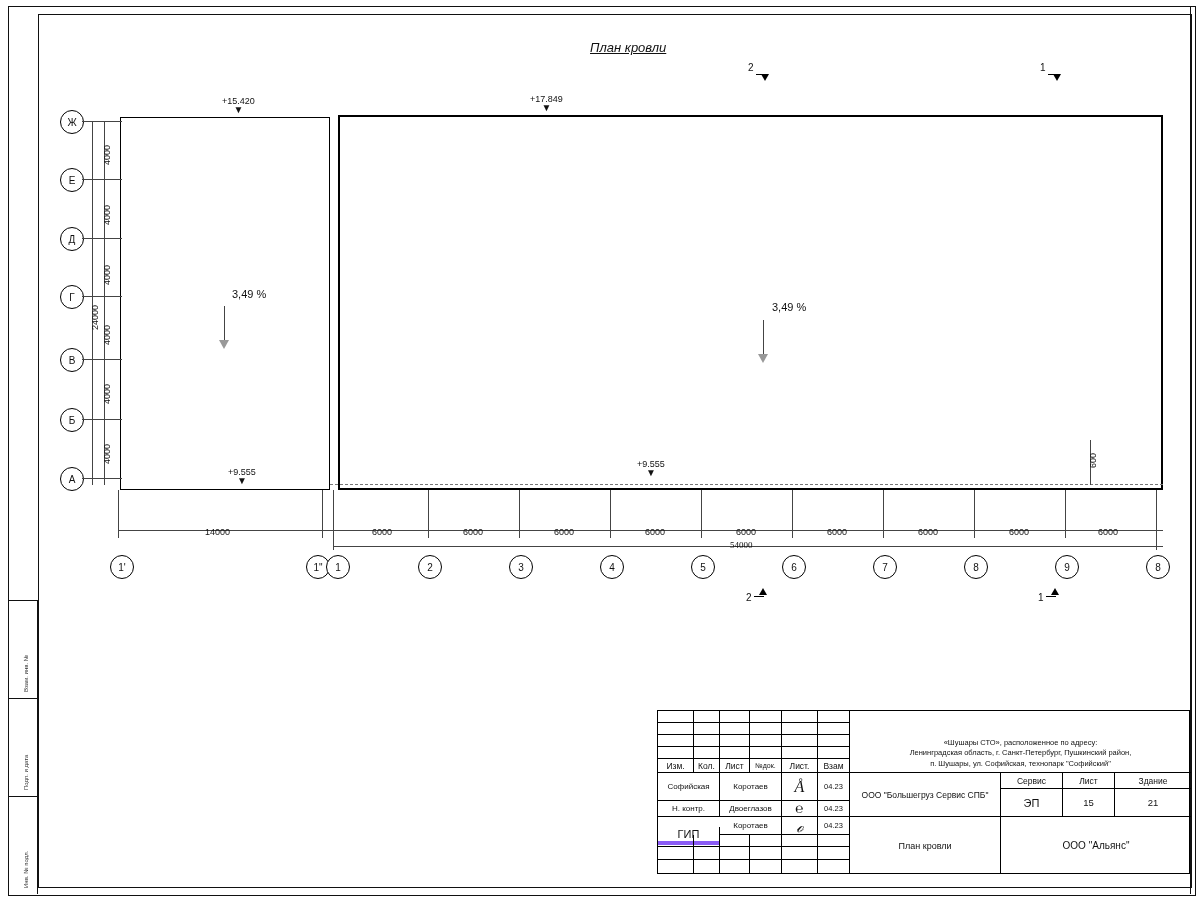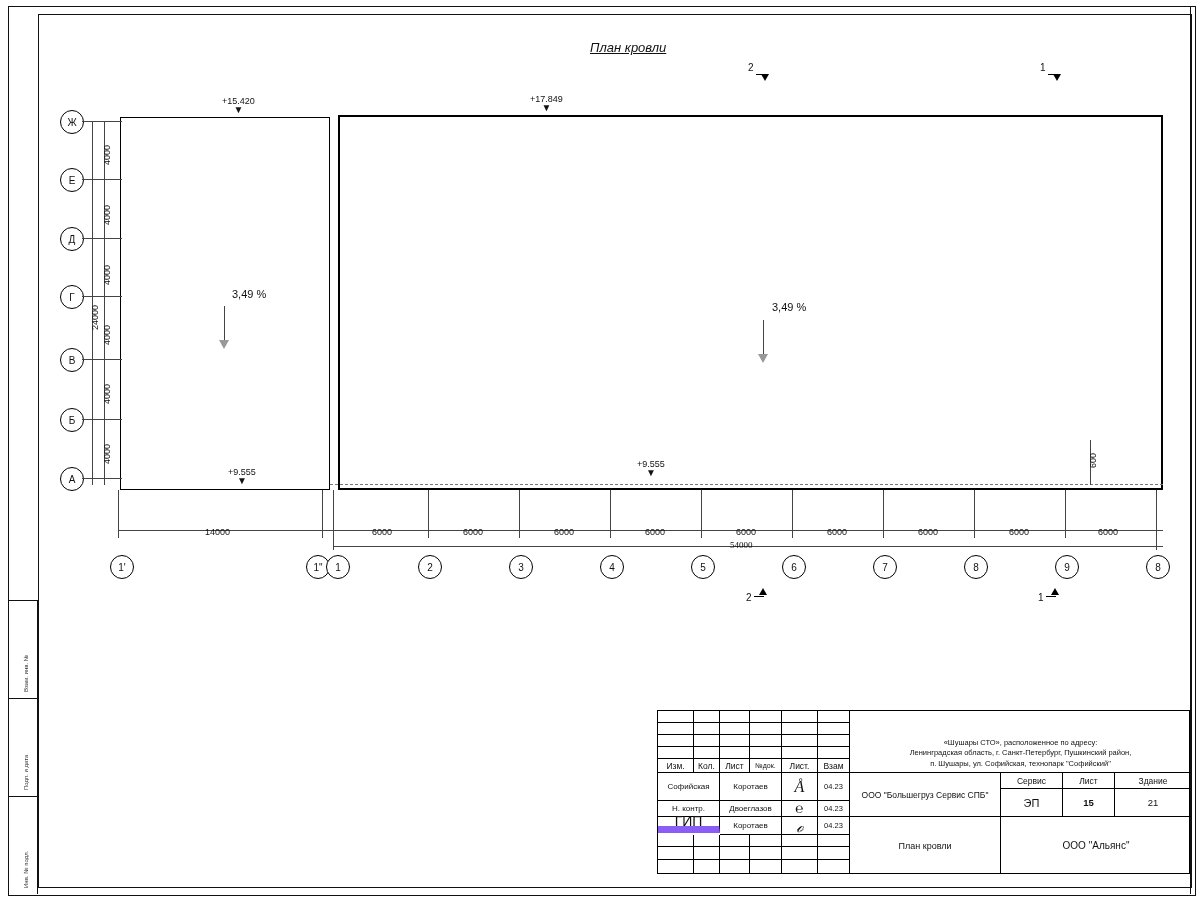--- a/index.html
+++ b/index.html
@@ -239,21 +239,21 @@
     </div>
     <div class="cell" style="left:160px;top:62px;width:32px;height:28px;font-size:7.5px;">04.23</div>
 
     <div class="cell" style="left:0;top:90px;width:62px;height:16px;font-size:8px;">Н. контр.</div>
     <div class="cell" style="left:62px;top:90px;width:62px;height:16px;font-size:8px;">Двоеглазов</div>
     <div class="cell" style="left:124px;top:90px;width:36px;height:16px;">
       <span class="sig" style="font-size:14px;">℮</span>
     </div>
     <div class="cell" style="left:160px;top:90px;width:32px;height:16px;font-size:7.5px;">04.23</div>
 
-    <div class="cell nb" style="left:0;top:104px;width:62px;height:18px;font-size:14px;border-bottom:7px solid #8b5cf6;">ГИП</div>
+    <div class="cell nb" style="left:0;top:116px;width:62px;height:18px;font-size:11px;border-bottom:4px solid #8b5cf6;">ГИП</div>
     <div class="cell" style="left:62px;top:106px;width:62px;height:18px;font-size:8px;">Коротаев</div>
     <div class="cell" style="left:124px;top:106px;width:36px;height:18px;">
       <span class="sig" style="font-size:15px;">ℴ</span>
     </div>
     <div class="cell" style="left:160px;top:106px;width:32px;height:18px;font-size:7.5px;">04.23</div>
 
     <div class="cell" style="left:0;top:124px;width:36px;height:12px;"></div>
     <div class="cell" style="left:36px;top:124px;width:26px;height:12px;"></div>
     <div class="cell" style="left:62px;top:124px;width:30px;height:12px;"></div>
     <div class="cell" style="left:92px;top:124px;width:32px;height:12px;"></div>
@@ -283,19 +283,19 @@
 
     <div class="cell" style="left:192px;top:62px;width:151px;height:44px;font-size:8.5px;">ООО "Большегруз Сервис СПБ"</div>
 
     <div class="cell" style="left:192px;top:106px;width:151px;height:57px;font-size:9px;border-bottom:none;">План кровли</div>
 
     <div class="cell" style="left:343px;top:62px;width:62px;height:16px;font-size:8.5px;">Сервис</div>
     <div class="cell" style="left:405px;top:62px;width:52px;height:16px;font-size:8.5px;">Лист</div>
     <div class="cell" style="left:457px;top:62px;width:76px;height:16px;font-size:8.5px;border-right:none;">Здание</div>
 
     <div class="cell" style="left:343px;top:78px;width:62px;height:28px;font-size:11px;">ЭП</div>
-    <div class="cell" style="left:405px;top:78px;width:52px;height:28px;font-size:9.5px;font-weight:bold;">15</div>
+    <div class="cell" style="left:405px;top:78px;width:52px;height:28px;font-size:9.5px;">15</div>
     <div class="cell" style="left:457px;top:78px;width:76px;height:28px;font-size:9.5px;border-right:none;">21</div>
 
     <div class="cell" style="left:343px;top:106px;width:190px;height:57px;font-size:10px;border-right:none;border-bottom:none;">ООО "Альянс"</div>
   </div>
 
 </div>
 
 </body></html>

